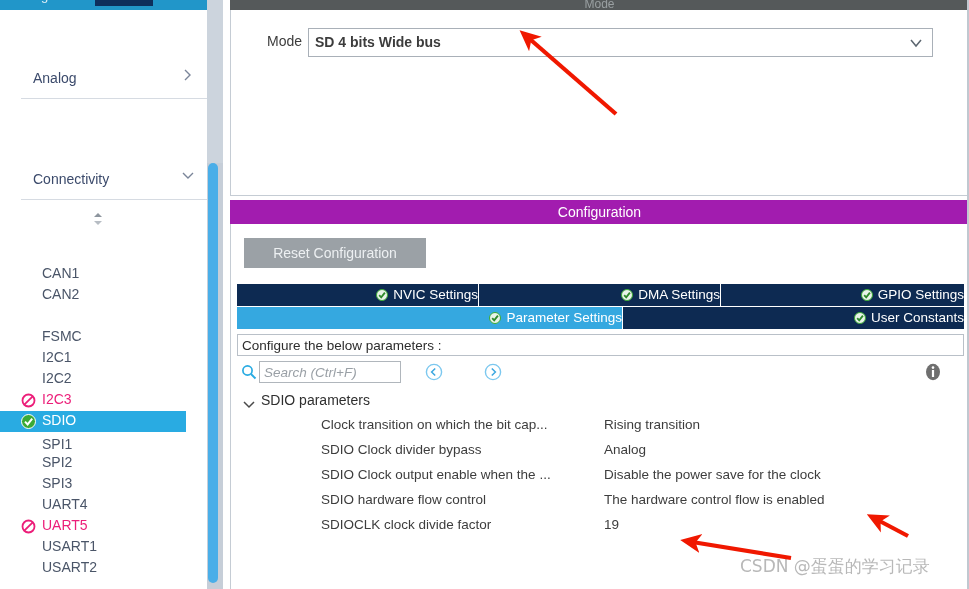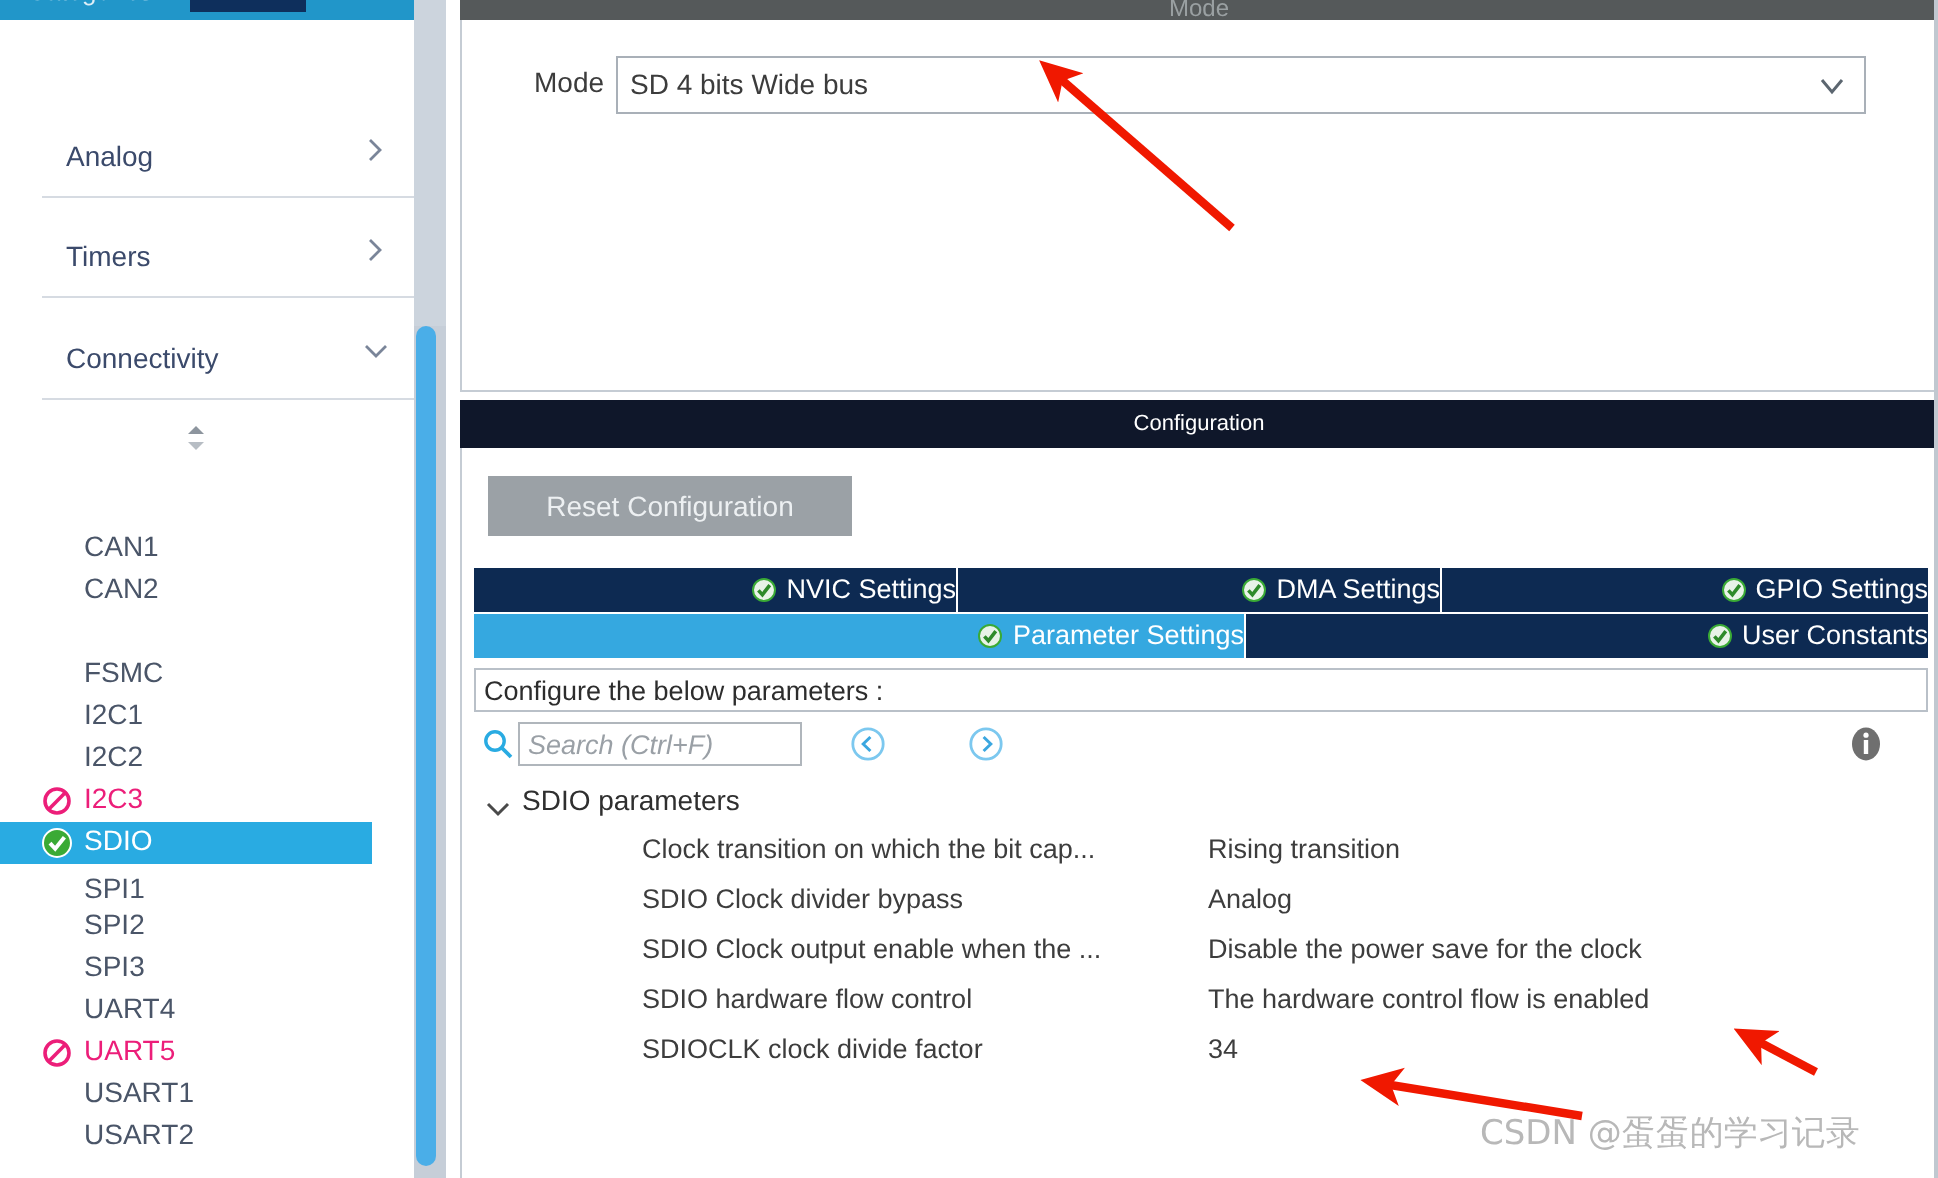--- a/index.html
+++ b/index.html
@@ -145,36 +145,37 @@
   }
   #mode-label {
     position: absolute; left: 36px; top: 23px;
     font-size: 14px; color: #3c3c3c;
   }
   #mode-select {
     position: absolute; left: 77px; top: 18px;
     width: 625px; height: 29px;
     background: #ffffff;
     border: 1px solid #a9b0b8;
+    font-weight: bold;
   }
   #mode-select-value {
     position: absolute; left: 6px; top: 5px;
     font-size: 14px; color: #3c3c3c;
   }
   #mode-select-chev {
     position: absolute; right: 8px; top: 7px;
     width: 16px; height: 14px;
   }
 
   #config-header {
     position: absolute; left: 0; top: 200px;
     width: 739px; height: 24px;
-    background: #0f172a;
+    background: #a21caf;
     color: #ffffff;
-    font-size: 11px;
+    font-size: 14px;
     text-align: center;
     line-height: 24px;
   }
   #config-body {
     position: absolute; left: 0; top: 224px;
     width: 739px; height: 365px;
     background: #ffffff;
     border-left: 1px solid #c5ccd4;
     border-right: 1px solid #c5ccd4;
   }
@@ -316,29 +317,20 @@
     <div class="cat-row" style="top:62px">
       <span class="cat-label">Analog</span>
       <span class="cat-chev">
         <svg width="14" height="14" viewBox="0 0 14 14">
             <polyline points="4,2 9,7 4,12" fill="none" stroke="#7a8599" stroke-width="1.4"></polyline>
           </svg>
       </span>
       <div class="cat-sep" style="top:36px"></div>
     </div>
 
-    <div class="cat-row" style="top:112px">
-      <span class="cat-label">Timers</span>
-      <span class="cat-chev">
-        <svg width="14" height="14" viewBox="0 0 14 14">
-            <polyline points="4,2 9,7 4,12" fill="none" stroke="#7a8599" stroke-width="1.4"></polyline>
-          </svg>
-      </span>
-      <div class="cat-sep" style="top:36px"></div>
-    </div>
 
     <div class="cat-row" style="top:163px">
       <span class="cat-label">Connectivity</span>
       <span class="cat-chev">
         <svg width="14" height="14" viewBox="0 0 14 14">
             <polyline points="2,4 7,9 12,4" fill="none" stroke="#7a8599" stroke-width="1.4"></polyline>
           </svg>
       </span>
       <div class="cat-sep" style="top:36px"></div>
     </div>
@@ -529,21 +521,21 @@
         <div class="param-row" style="top:75px">
           <span class="param-name">SDIO Clock output enable when the ...</span>
           <span class="param-value">Disable the power save for the clock</span>
         </div>
         <div class="param-row" style="top:100px">
           <span class="param-name">SDIO hardware flow control</span>
           <span class="param-value">The hardware control flow is enabled</span>
         </div>
         <div class="param-row" style="top:125px">
           <span class="param-name">SDIOCLK clock divide factor</span>
-          <span class="param-value">34</span>
+          <span class="param-value">19</span>
         </div>
       </div>
     </div>
   </div>
 
   <div id="main-right-edge"></div>
 
   <div id="watermark">CSDN @蛋蛋的学习记录</div>
 
   <svg id="arrow-layer" viewBox="0 0 969 589" width="969" height="589">

